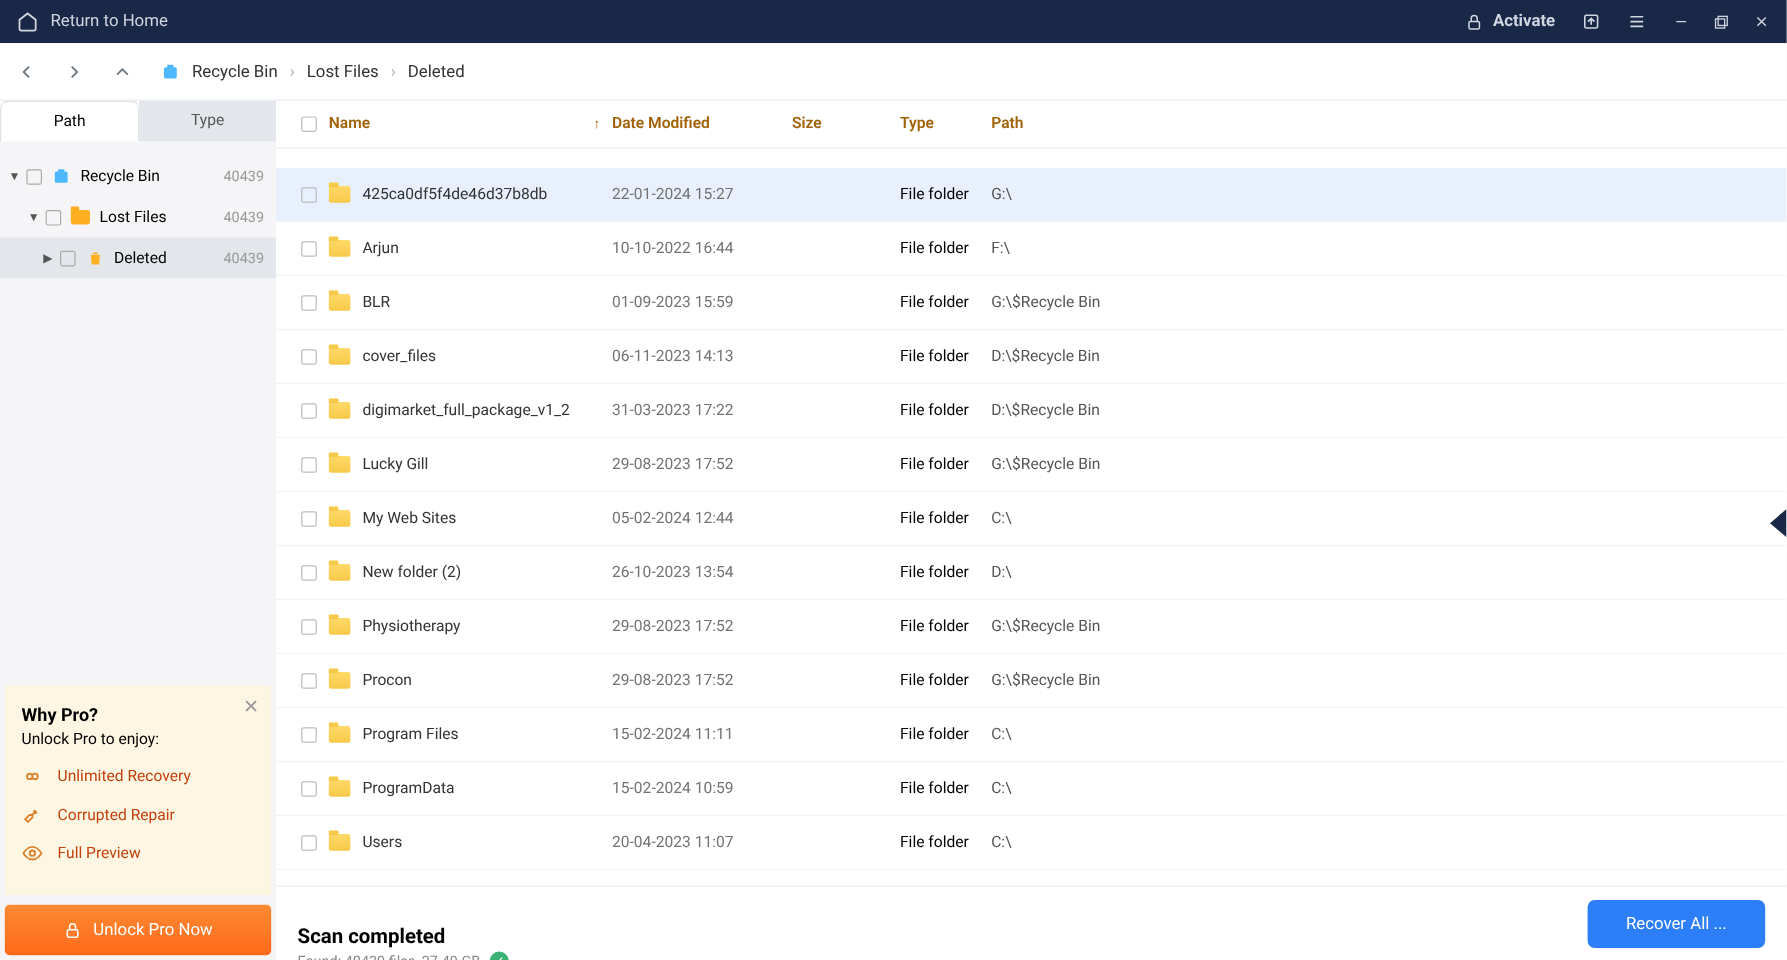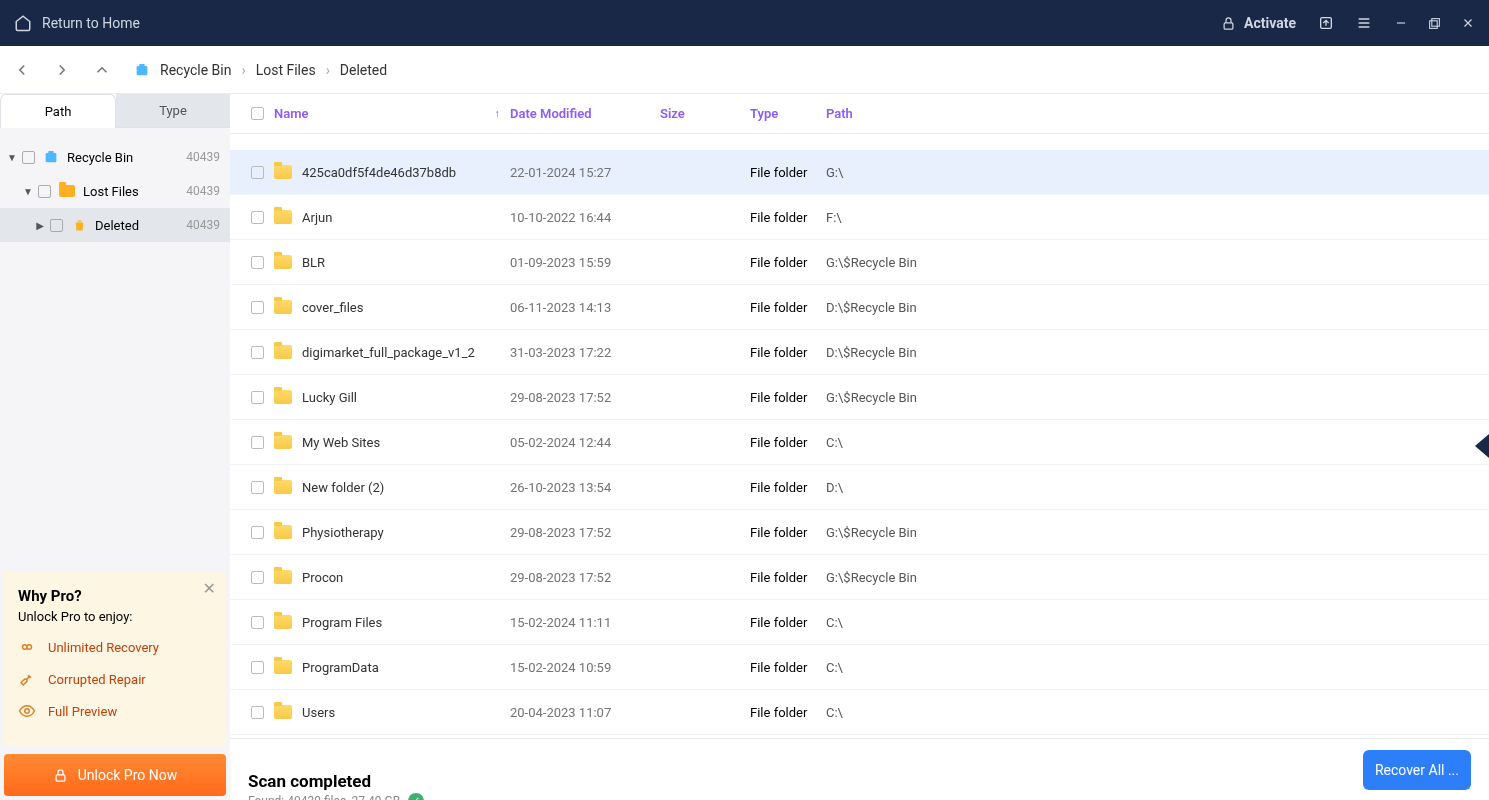--- a/index.html
+++ b/index.html
@@ -1,19 +1,19 @@
 <!DOCTYPE html>
 <html><head>
 <meta charset="utf-8">
 <style>
 * { box-sizing: border-box; margin: 0; padding: 0; font-family: -apple-system, BlinkMacSystemFont, "Segoe UI", Roboto, sans-serif; }
 body { width: 1489px; height: 800px; background: #f5f5f7; overflow: hidden; display: flex; flex-direction: column; }
 
 
-.titlebar { height: 46px; background: #1a2847; display: flex; justify-content: space-between; padding: 0 14px; color: #d0d5e0; flex-shrink: 0; }
+.titlebar { height: 36px; background: #1a2847; display: flex; justify-content: space-between; padding: 0 14px; color: #d0d5e0; flex-shrink: 0; }
 .titlebar-left { display: flex; align-items: center; gap: 10px; cursor: pointer; }
 .titlebar-right { display: flex; align-items: center; gap: 22px; font-weight: bold; }
 .titlebar svg { display: block; }
 .home-label { font-size: 14px; }
 .activate { display: flex; align-items: center; gap: 8px; font-size: 14px; cursor: pointer; }
 .win-btns { display: flex; align-items: center; gap: 20px; }
 .win-btn { cursor: pointer; display:flex; align-items:center; }
 
 
 .toolbar { height: 48px; background: #fff; display: flex; align-items: center; padding: 0 12px; border-bottom: 1px solid #e9ecef; flex-shrink: 0; }
@@ -48,21 +48,21 @@
 .promo { background: #fdf6e3; padding: 16px 14px 12px 14px; position: relative; margin: 4px;}
 .promo-close { position: absolute; top: 8px; right: 10px; color: #999; cursor: pointer; font-size: 16px; }
 .promo h3 { font-size: 15px; font-weight: 700; margin-bottom: 4px; }
 .promo .sub { font-size: 13px; margin-bottom: 14px; }
 .promo-feat { display: flex; align-items: center; gap: 12px; font-size: 13px; margin-bottom: 14px; color: #c2410c; }
 .feat-icon { width: 18px; height: 18px; display:flex; align-items:center; justify-content:center; }
 .unlock-btn { height: 42px; background: linear-gradient(#ff8a33,#ff6a1a); color: #fff; display: flex; align-items: center; justify-content: center; gap: 10px; font-size: 14px; border-radius: 4px; cursor: pointer; margin: 4px;}
 
 
 .main { flex: 1; background: #fff; display: flex; flex-direction: column; overflow: hidden; position:relative; }
-.col-headers { height: 40px; display: flex; align-items: center; border-bottom: 1px solid #e9ecef; font-size: 13px; color: #8b5cf6; padding-left: 10px; font-weight:600;}
+.col-headers { height: 40px; display: flex; align-items: center; border-bottom: 1px solid #e9ecef; font-size: 13px; color: #a16207; padding-left: 10px; font-weight:600;}
 .col-check { width: 34px; display: flex; justify-content: center; }
 .col-name { flex: 0 0 236px; display: flex; align-items: center; gap: 8px; }
 .col-sort { margin-left: auto; margin-right:10px; font-size:11px;}
 .col-date { flex: 0 0 150px; }
 .col-size { flex: 0 0 90px; }
 .col-type { flex: 0 0 76px; }
 .col-path { flex: 1; }
 .rows { flex: 1; overflow-y: auto; margin-top: 16px; }
 .row { height: 45px; display: flex; align-items: center; border-bottom: 1px solid #f1f3f5; font-size: 13px; color: #333; padding-left: 10px; }
 .row.selected { background: #e8f0fe; }
@@ -74,21 +74,21 @@
 .row .cell-path { flex: 1; color: #555; }
 .folder-icon { width: 18px; height: 14px; background: linear-gradient(#ffd96a,#f7c948); border-radius: 2px; position: relative; flex-shrink:0; }
 .folder-icon::before { content:''; position:absolute; top:-3px; left:0; width:8px; height:4px; background:#f7c948; border-radius:1px 1px 0 0;}
 .chk { width: 13px; height: 13px; border: 1px solid #bbb; border-radius: 2px; cursor:pointer; }
 
 
 .footer { height: 62px; background: #fff; border-top: 1px solid #e9ecef; display: flex; align-items: center; padding: 0 18px; flex-shrink: 0; }
 .footer .scan-title { font-size: 17px; font-weight: 700; margin-top: 40px; }
 .footer .scan-sub { font-size: 12px; color: #888; display:flex; align-items:center; gap:8px; margin-top:2px;}
 .check-badge { width: 16px; height: 16px; background: #3bb273; border-radius: 50%; display: flex; align-items: center; justify-content: center; color: #fff; font-size: 10px; }
-.recover-btn { margin-left: auto; height: 40px; padding: 0 12px; background: #2d7ff9; color: #fff; border-radius: 6px; display: flex; align-items: center; font-size: 14px; cursor: pointer; }
+.recover-btn { margin-left: auto; height: 40px; padding: 0 32px; background: #2d7ff9; color: #fff; border-radius: 6px; display: flex; align-items: center; font-size: 14px; cursor: pointer; }
 .side-handle { position:absolute; right:0; top:340px; width:14px; height:24px; background:#1a2847; clip-path: polygon(100% 0, 0 50%, 100% 100%); cursor:pointer;}
 </style>
 </head>
 <body>
 
 <div class="titlebar">
   <div class="titlebar-left">
     <svg width="18" height="18" viewBox="0 0 24 24" fill="none" stroke="currentColor" stroke-width="2">
         <path d="M3 10l9-7 9 7v10a2 2 0 01-2 2H5a2 2 0 01-2-2V10z"></path>
       </svg>

